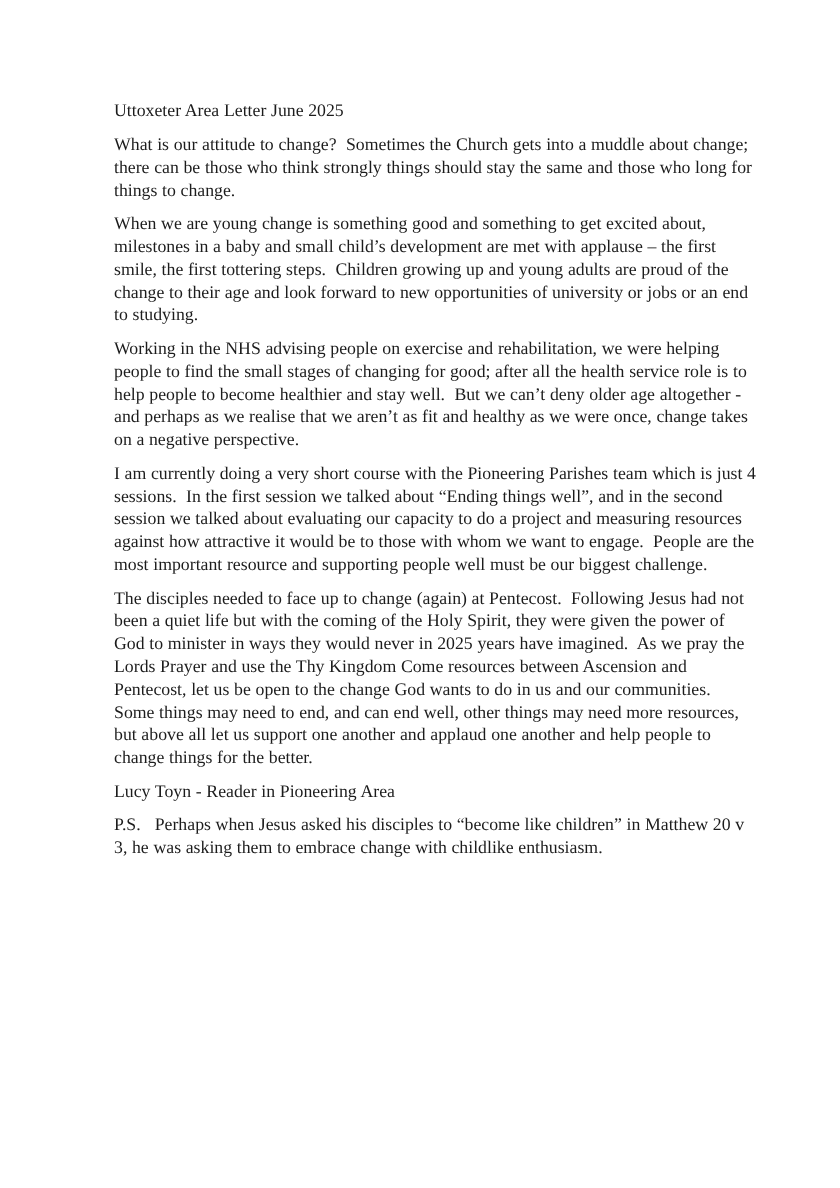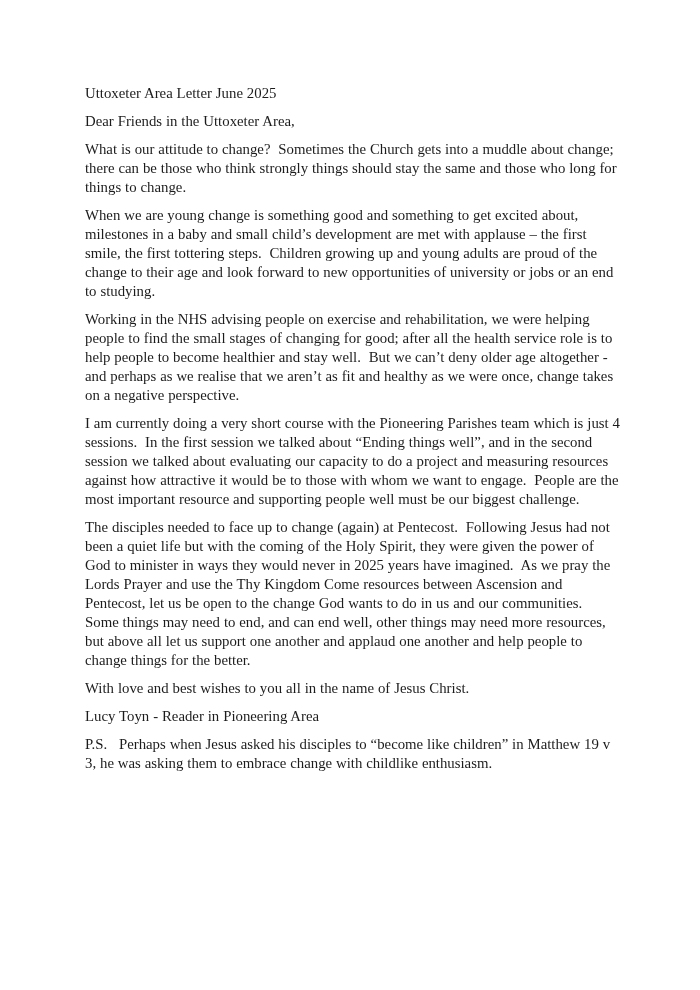--- a/index.html
+++ b/index.html
@@ -12,20 +12,21 @@
     height: 990px;
     overflow: hidden;
   }
   .page {
     width: 580px;
     height: 990px;
     background: var(--background, #ffffff);
     color: var(--ink, #1c1c1c);
     font-family: "Liberation Serif", serif;
     box-sizing: border-box;
+    margin-left: 10px;
   }
   .content {
     box-sizing: border-box;
     padding: 84px 80px 0 85px;
     width: 700px;
   }
   .content p {
     margin: 0 0 9px 0;
     font-size: 14.8px;
     line-height: 19px;
@@ -37,32 +38,30 @@
     margin-bottom: 35px;         
   }
 </style>
 </head>
 <body>
 
 <div class="page">
   <div class="content">
     <p class="title">Uttoxeter Area Letter June 2025</p>
 
-    <p>Dear Friends in the Uttoxeter Area,</p>
 
     <p>What is our attitude to change?  Sometimes the Church gets into a muddle about change; there can be those who think strongly things should stay the same and those who long for things to change.</p>
 
     <p>When we are young change is something good and something to get excited about, milestones in a baby and small child’s development are met with applause – the first smile, the first tottering steps.  Children growing up and young adults are proud of the change to their age and look forward to new opportunities of university or jobs or an end to studying.</p>
 
     <p>Working in the NHS advising people on exercise and rehabilitation, we were helping people to find the small stages of changing for good; after all the health service role is to help people to become healthier and stay well.  But we can’t deny older age altogether -and perhaps as we realise that we aren’t as fit and healthy as we were once, change takes on a negative perspective.</p>
 
     <p>I am currently doing a very short course with the Pioneering Parishes team which is just 4 sessions.  In the first session we talked about “Ending things well”, and in the second session we talked about evaluating our capacity to do a project and measuring resources against how attractive it would be to those with whom we want to engage.  People are the most important resource and supporting people well must be our biggest challenge.</p>
 
     <p>The disciples needed to face up to change (again) at Pentecost.  Following Jesus had not been a quiet life but with the coming of the Holy Spirit, they were given the power of God to minister in ways they would never in 2025 years have imagined.  As we pray the Lords Prayer and use the Thy Kingdom Come resources between Ascension and Pentecost, let us be open to the change God wants to do in us and our communities.  Some things may need to end, and can end well, other things may need more resources, but above all let us support one another and applaud one another and help people to change things for the better.</p>
 
-    <p>With love and best wishes to you all in the name of Jesus Christ.</p>
 
 
     <p>Lucy Toyn - Reader in Pioneering Area</p>
 
-    <p>P.S.   Perhaps when Jesus asked his disciples to “become like children” in Matthew 19 v 3, he was asking them to embrace change with childlike enthusiasm.</p>
+    <p>P.S.   Perhaps when Jesus asked his disciples to “become like children” in Matthew 20 v 3, he was asking them to embrace change with childlike enthusiasm.</p>
   </div>
 </div>
 
 </body></html>

